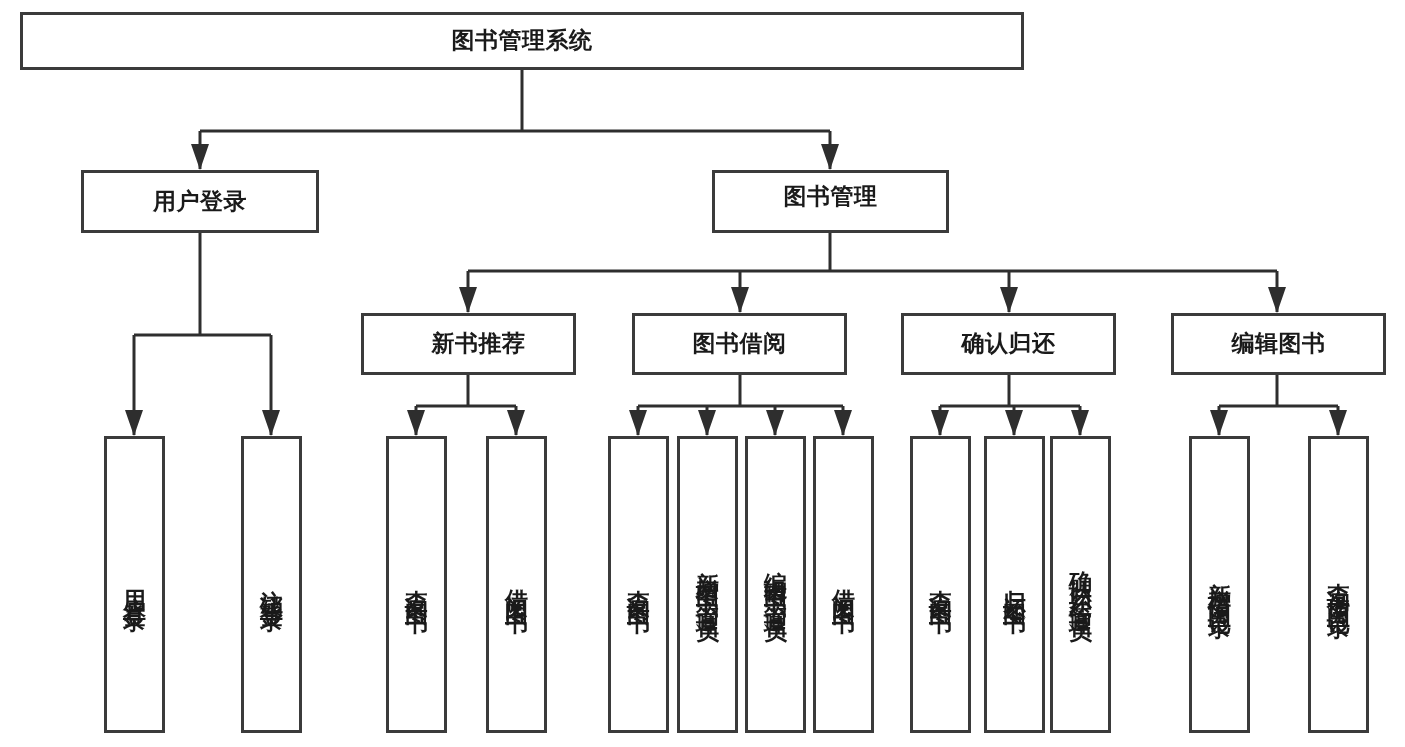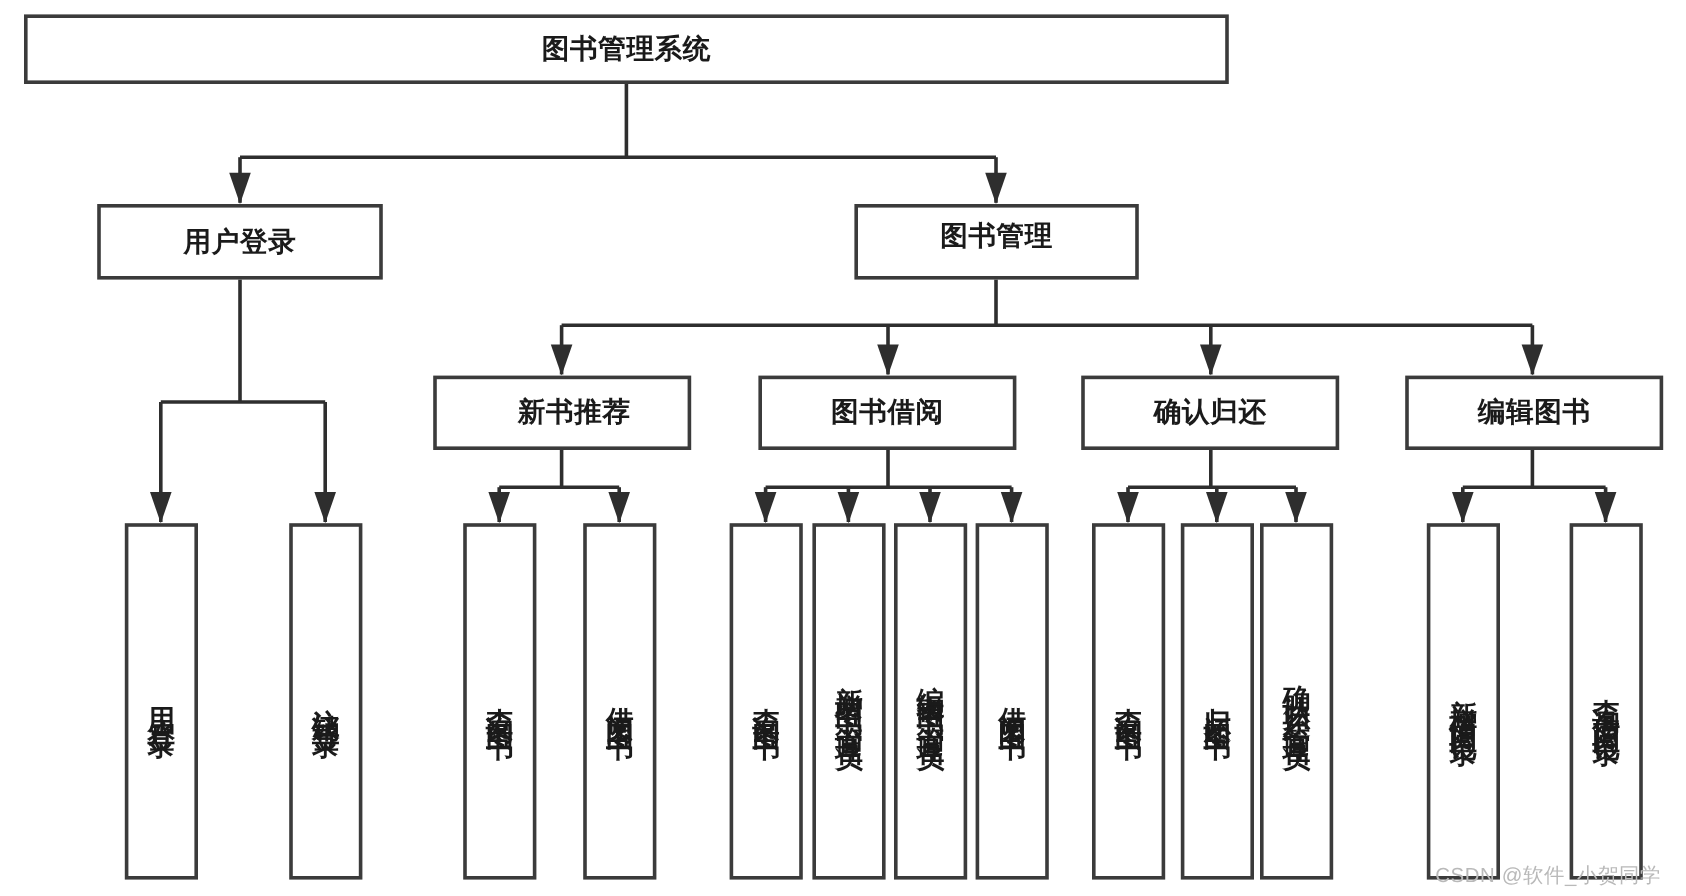--- a/index.html
+++ b/index.html
@@ -169,14 +169,13 @@
       <div class="node-label vertical" style="left: 608px; top: 436px; width: 61px; height: 297px;">查询图书</div>
       <div class="node-label vertical" style="left: 677px; top: 436px; width: 61px; height: 297px;">新增图书（管理员）</div>
       <div class="node-label vertical" style="left: 745px; top: 436px; width: 61px; height: 297px;">编辑图书（管理员）</div>
       <div class="node-label vertical" style="left: 813px; top: 436px; width: 61px; height: 297px;">借阅图书</div>
       <div class="node-label vertical" style="left: 910px; top: 436px; width: 61px; height: 297px;">查询图书</div>
       <div class="node-label vertical" style="left: 984px; top: 436px; width: 61px; height: 297px;">归还图书</div>
       <div class="node-label vertical" style="left: 1050px; top: 436px; width: 61px; height: 297px;">确认归还（管理员）</div>
       <div class="node-label vertical" style="left: 1189px; top: 436px; width: 61px; height: 297px;">新增借阅记录</div>
       <div class="node-label vertical" style="left: 1308px; top: 436px; width: 61px; height: 297px;">查询借阅记录</div>
     </div>
-  <div class="watermark" style="left:1196px; top:718px;">CSDN @软件_小贺同学</div>
 </div>
 
 </body></html>

